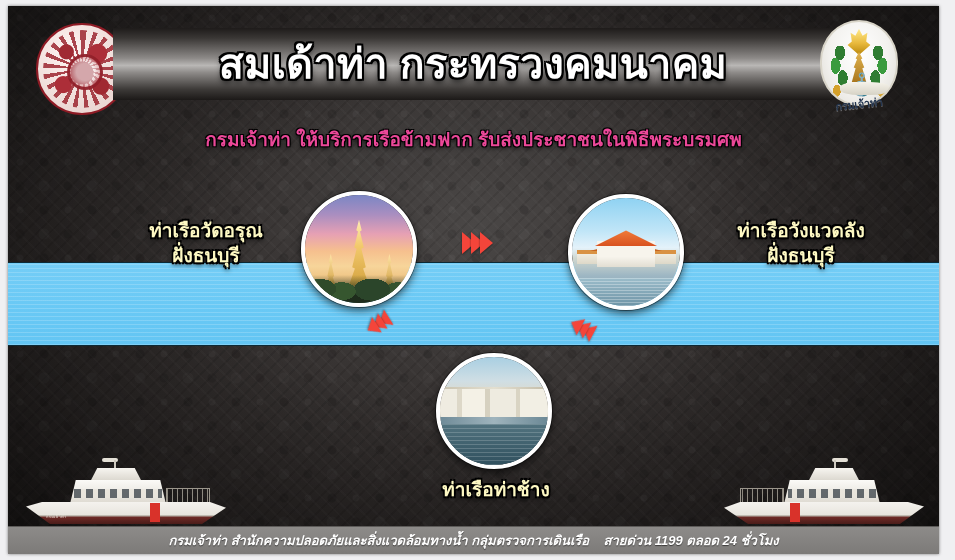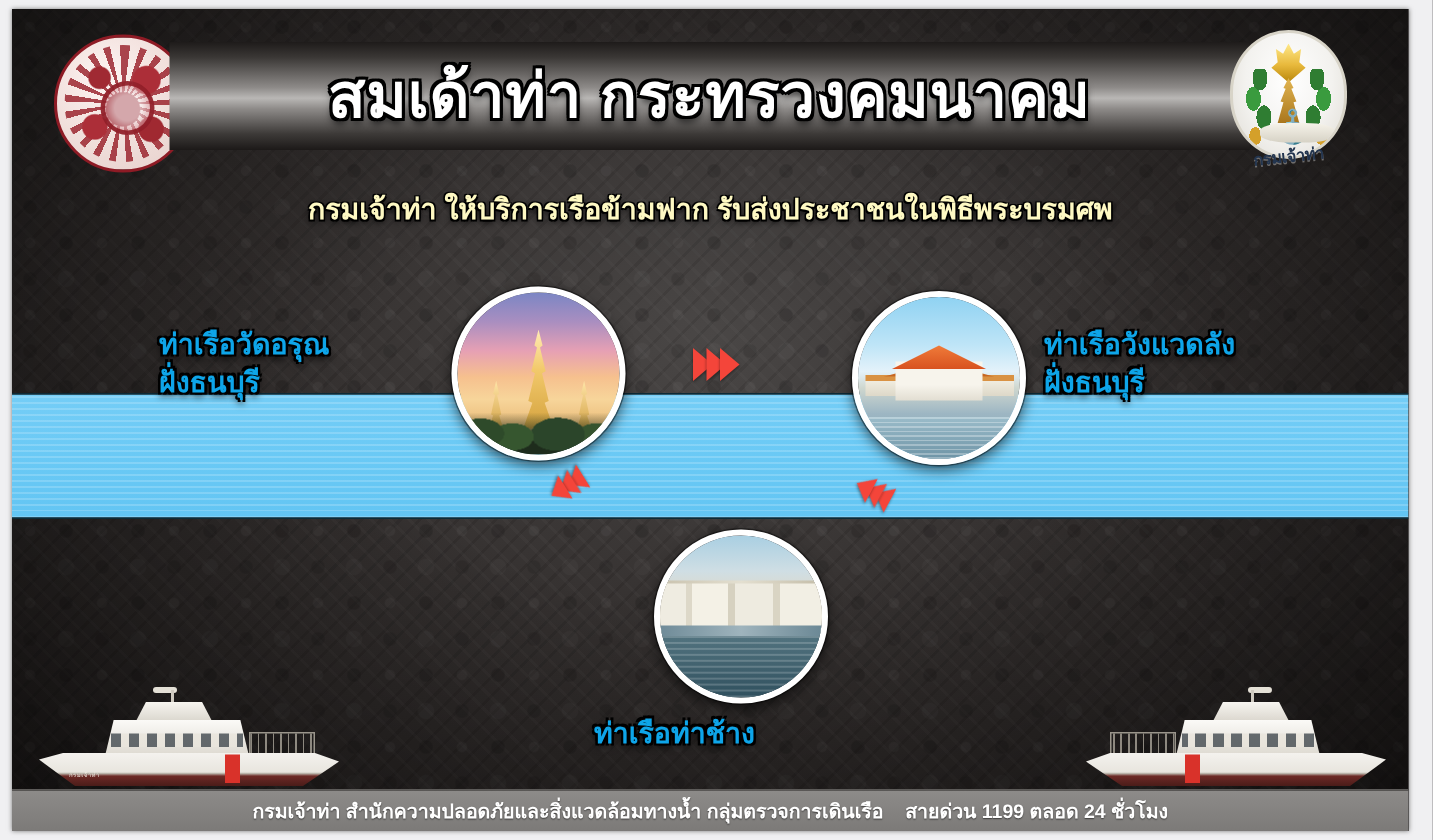--- a/index.html
+++ b/index.html
@@ -140,39 +140,39 @@
     position: absolute; left: 0; top: 75px; width: 86px;
     text-align: center; font-size: 11px; font-weight: bold;
     color: #23354f; letter-spacing: -.3px;
     transform: rotate(-6deg);
     text-shadow: 0 1px 0 rgba(255,255,255,.35);
   }
 
   
   .ann {
     position: absolute; left: 0; width: 931px; text-align: center;
-    color: #fef9c3; font-weight: bold;
+    color: #ec4899; font-weight: bold;
     text-shadow: 1px 1px 0 #000, -1px 1px 0 #000, 1px -1px 0 #000, -1px -1px 0 #000, 0 2px 4px rgba(0,0,0,.9);
   }
   .ann-1 { top: 118px; font-size: 19px; }
   .ann-2 { top: 146px; font-size: 17.5px; }
 
   
   .river {
     position: absolute; left: 0; top: 256px; width: 931px; height: 84px;
     background:
       repeating-linear-gradient(0deg, rgba(255,255,255,.18) 0 1px, rgba(255,255,255,0) 1px 4px),
       linear-gradient(180deg, #74cdf6 0%, #6ac9f5 50%, #63c5f3 100%);
     border-top: 1px solid #0c2a36;
     border-bottom: 1px solid #0c2a36;
   }
 
   
   .pier-label {
-    position: absolute; text-align: left; color: #0ea5e9; font-weight: bold;
+    position: absolute; text-align: center; color: #fef9c3; font-weight: bold;
     font-size: 19px; line-height: 1.32;
     text-shadow: 1.6px 1.6px 0 #000, -1.6px 1.6px 0 #000, 1.6px -1.6px 0 #000,
                  -1.6px -1.6px 0 #000, 0 3px 5px rgba(0,0,0,.85);
   }
   .pier-label-left   { left: 98px;  top: 212px; width: 200px; }
   .pier-label-right  { left: 688px; top: 212px; width: 210px; }
   .pier-label-bottom { left: 388px; top: 458px; width: 200px; margin-top: 13px; }
 
   .river-label {
     position: absolute; left: 370px; top: 291px; width: 200px;
@@ -348,20 +348,21 @@
     position: absolute; left: 10%; bottom: 4px;
     font-size: 4px; color: #f3efe6; letter-spacing: .3px;
   }
 
   
   .footer {
     position: absolute; left: 0; bottom: 0; width: 931px; height: 28px;
     background: linear-gradient(180deg,#8d8b89 0%,#7c7a78 100%);
     display: flex; align-items: center; justify-content: center;
     border-top: 1px solid #5d5b59;
+    font-style: italic;
   }
   .footer-text {
     font-size: 13px; font-weight: bold; color: #ffffff;
     text-shadow: 0 1px 1px rgba(0,0,0,.55);
     white-space: pre;
   }
 </style>
 </head>
 <body>
 

